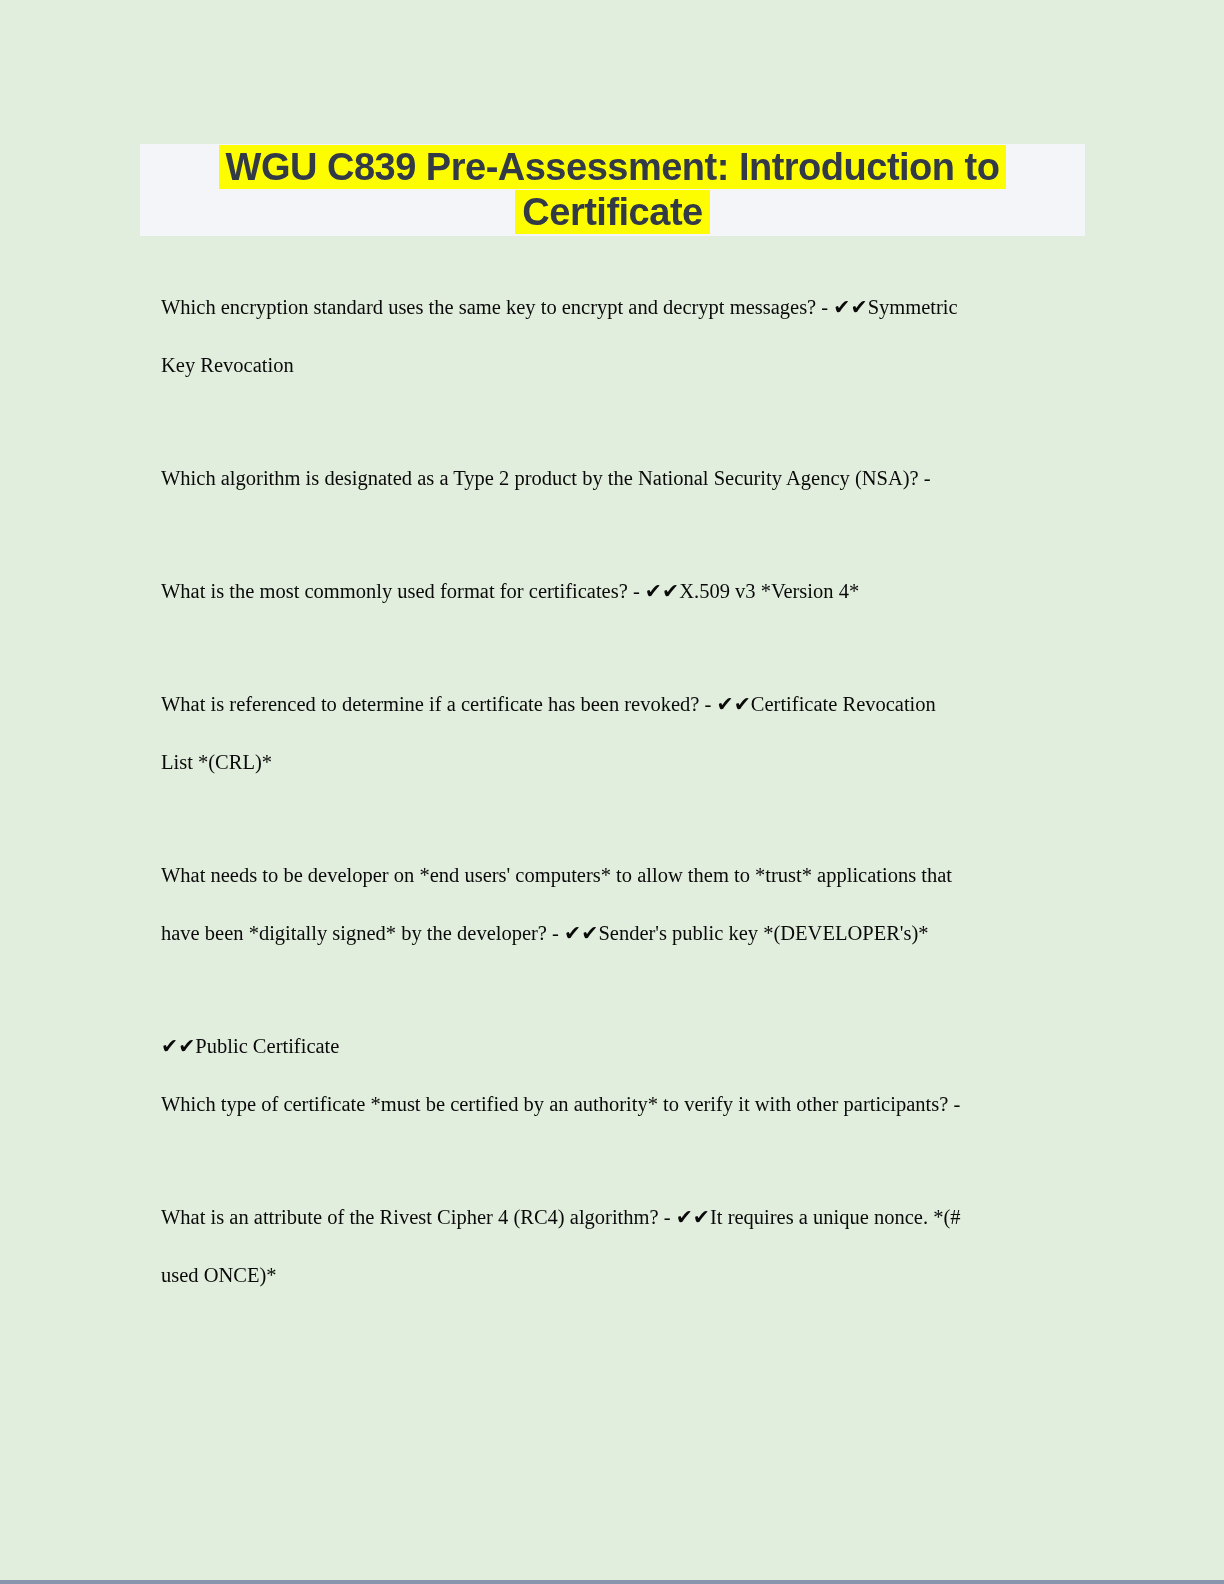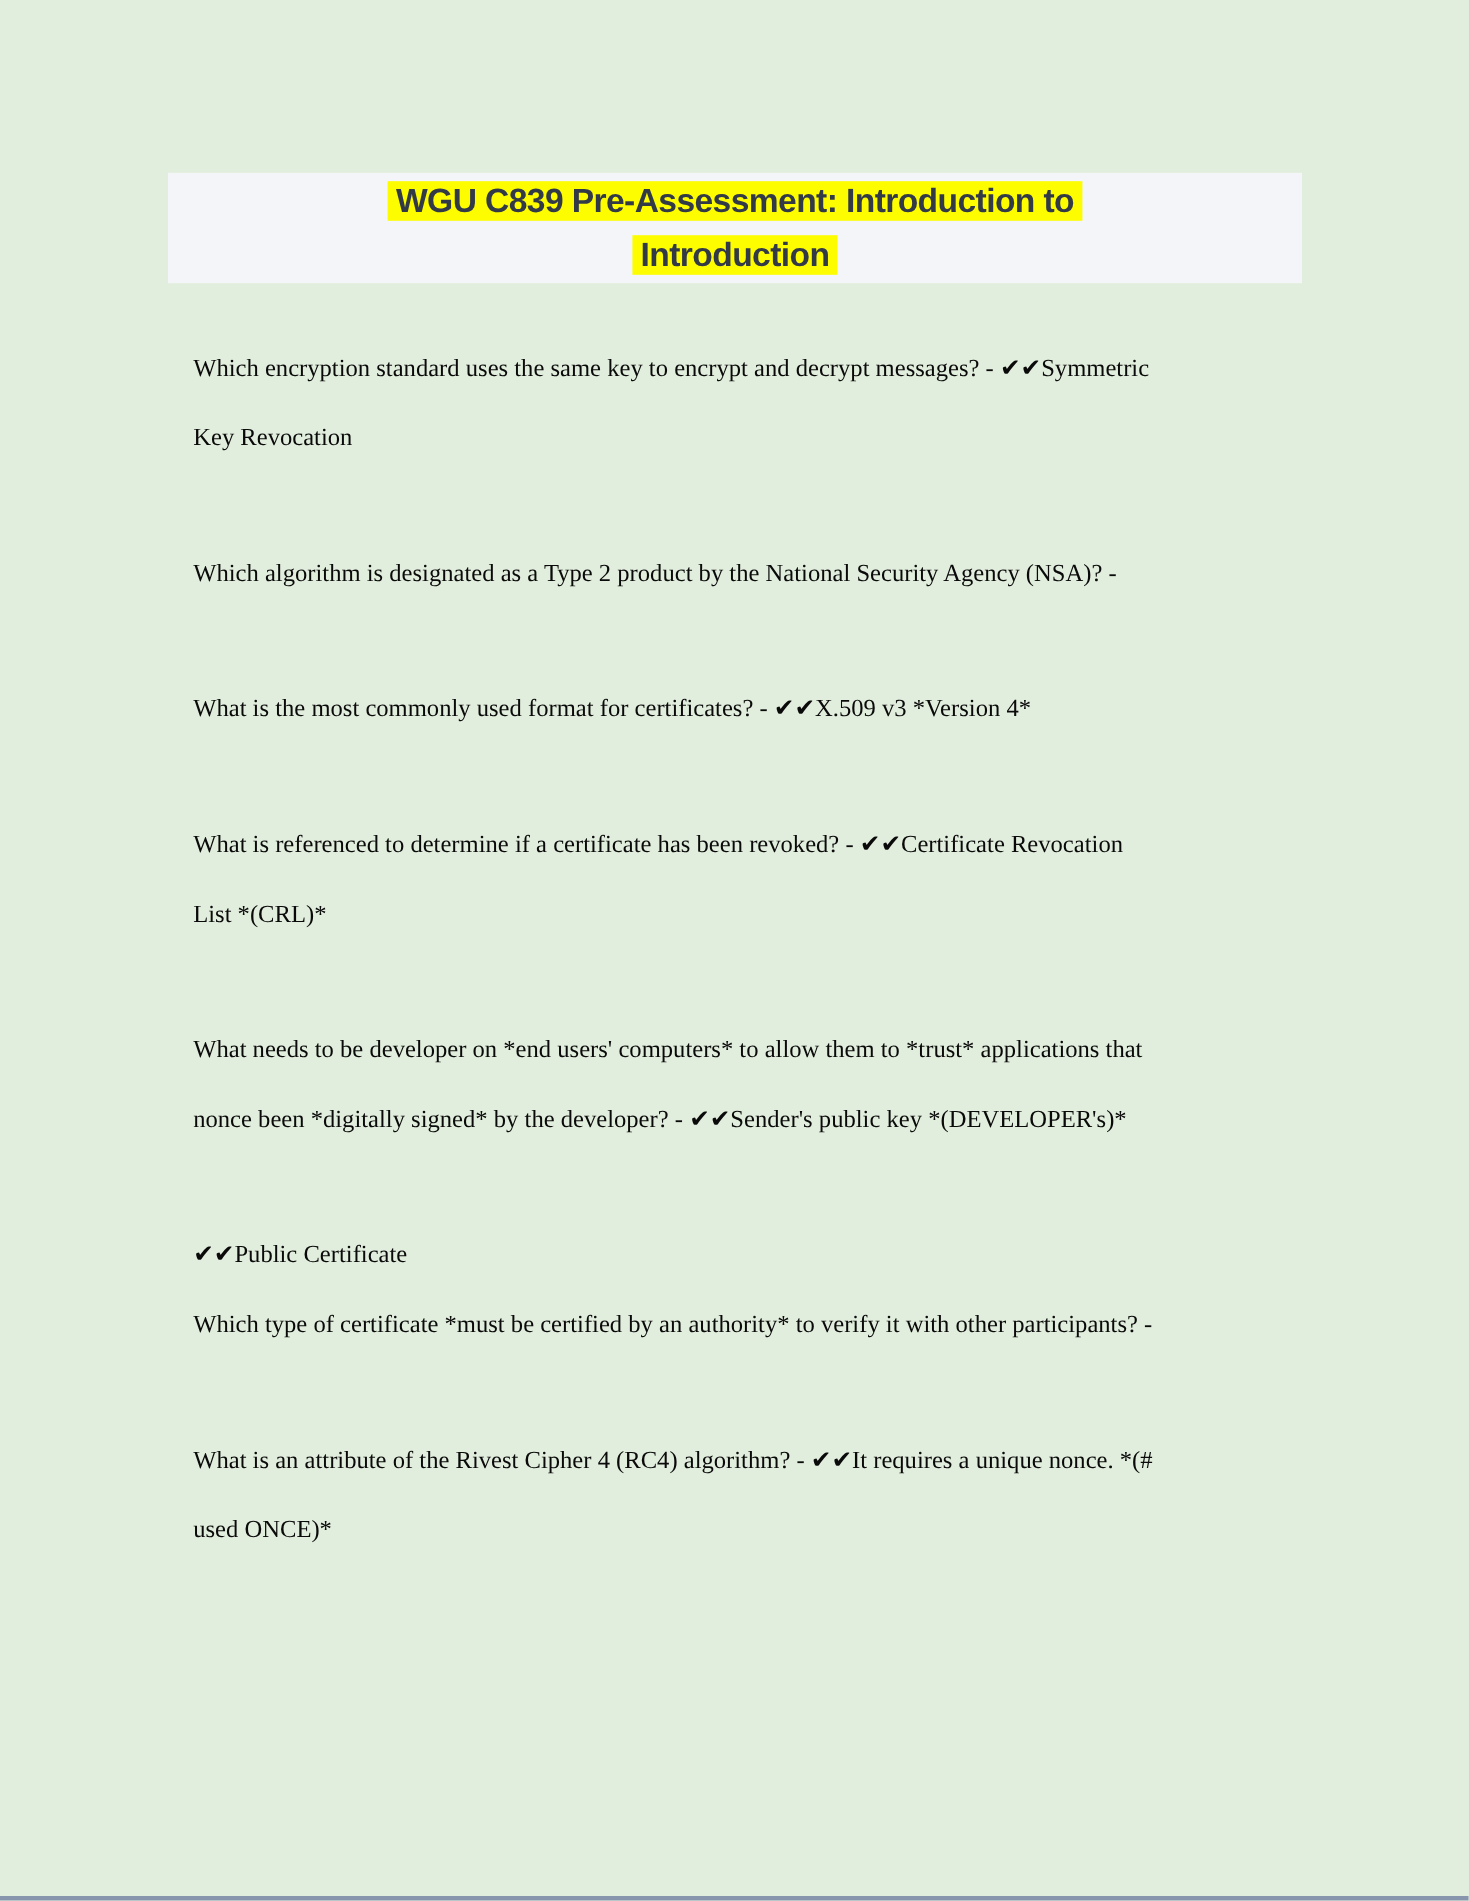--- a/index.html
+++ b/index.html
@@ -22,21 +22,21 @@
     top: 144px;
     width: 945px;
     background: var(--title-box-bg, #f4f5f9);
     text-align: center;
     padding: 1px 0;
   }
   .title-line {
     line-height: 45px;
     font-family: "Liberation Sans", "DejaVu Sans", sans-serif;
     font-weight: bold;
-    font-size: 28px;
+    font-size: 38px;
     letter-spacing: -0.5px;
     color: var(--title-text, #333a47);
   }
   .title-line .hl {
     background: var(--highlight, #fdfd00);
     padding: 1px 7px;
   }
   .qa-list {
     position: absolute;
     left: 142px;
@@ -63,41 +63,41 @@
     background: var(--bottom-bar, #8796ad);
   }
 </style>
 </head>
 <body>
 
 <div class="page">
 
   <div class="title-box">
     <div class="title-line"><span class="hl">WGU C839 Pre-Assessment: Introduction to</span></div>
-    <div class="title-line"><span class="hl">Introduction</span></div>
+    <div class="title-line"><span class="hl">Certificate</span></div>
   </div>
 
   <main class="qa-list">
       <p class="qa-paragraph">
         <span class="qa-line">Which encryption standard uses the same key to encrypt and decrypt messages? - ✔✔Symmetric</span>
         <span class="qa-line">Key Revocation</span>
       </p>
       <p class="qa-paragraph">
         <span class="qa-line">Which algorithm is designated as a Type 2 product by the National Security Agency (NSA)? -</span>
       </p>
       <p class="qa-paragraph">
         <span class="qa-line">What is the most commonly used format for certificates? - ✔✔X.509 v3 *Version 4*</span>
       </p>
       <p class="qa-paragraph">
         <span class="qa-line">What is referenced to determine if a certificate has been revoked? - ✔✔Certificate Revocation</span>
         <span class="qa-line">List *(CRL)*</span>
       </p>
       <p class="qa-paragraph">
         <span class="qa-line">What needs to be developer on *end users' computers* to allow them to *trust* applications that</span>
-        <span class="qa-line">nonce been *digitally signed* by the developer? - ✔✔Sender's public key *(DEVELOPER's)*</span>
+        <span class="qa-line">have been *digitally signed* by the developer? - ✔✔Sender's public key *(DEVELOPER's)*</span>
       </p>
       <p class="qa-paragraph">
         <span class="qa-line">✔✔Public Certificate</span>
         <span class="qa-line">Which type of certificate *must be certified by an authority* to verify it with other participants? -</span>
       </p>
       <p class="qa-paragraph">
         <span class="qa-line">What is an attribute of the Rivest Cipher 4 (RC4) algorithm? - ✔✔It requires a unique nonce. *(#</span>
         <span class="qa-line">used ONCE)*</span>
       </p>
     </main>

